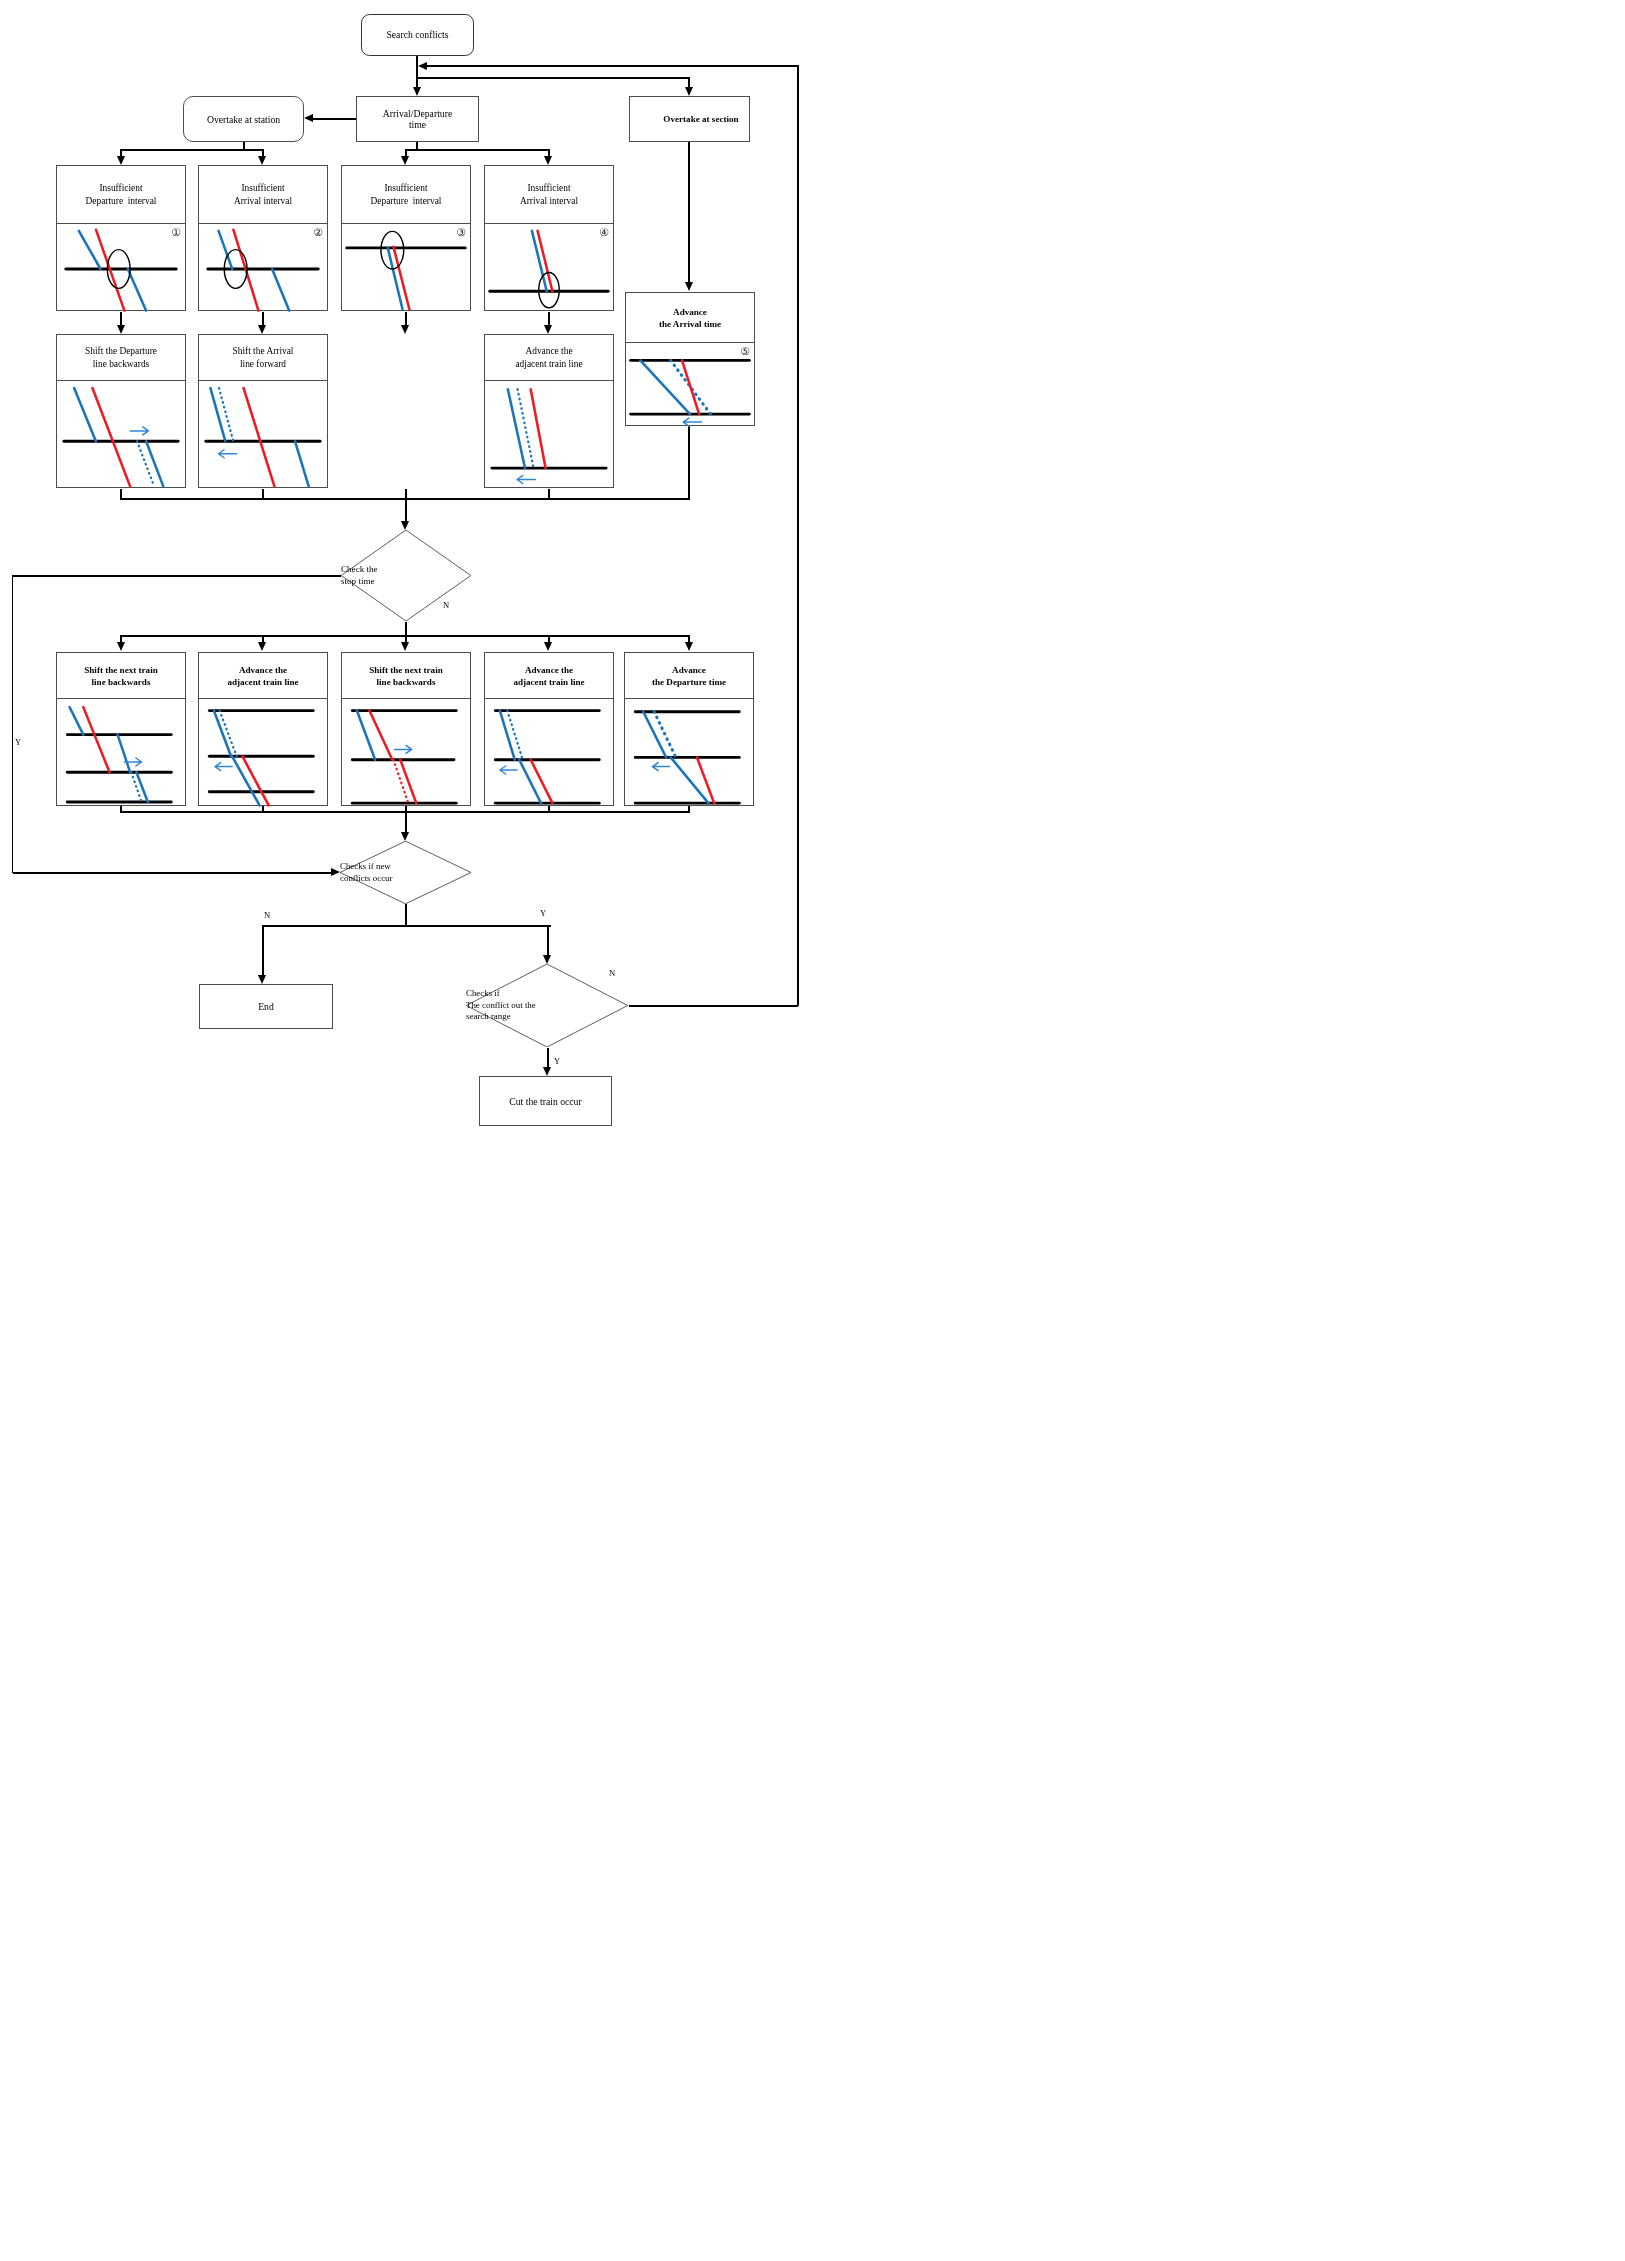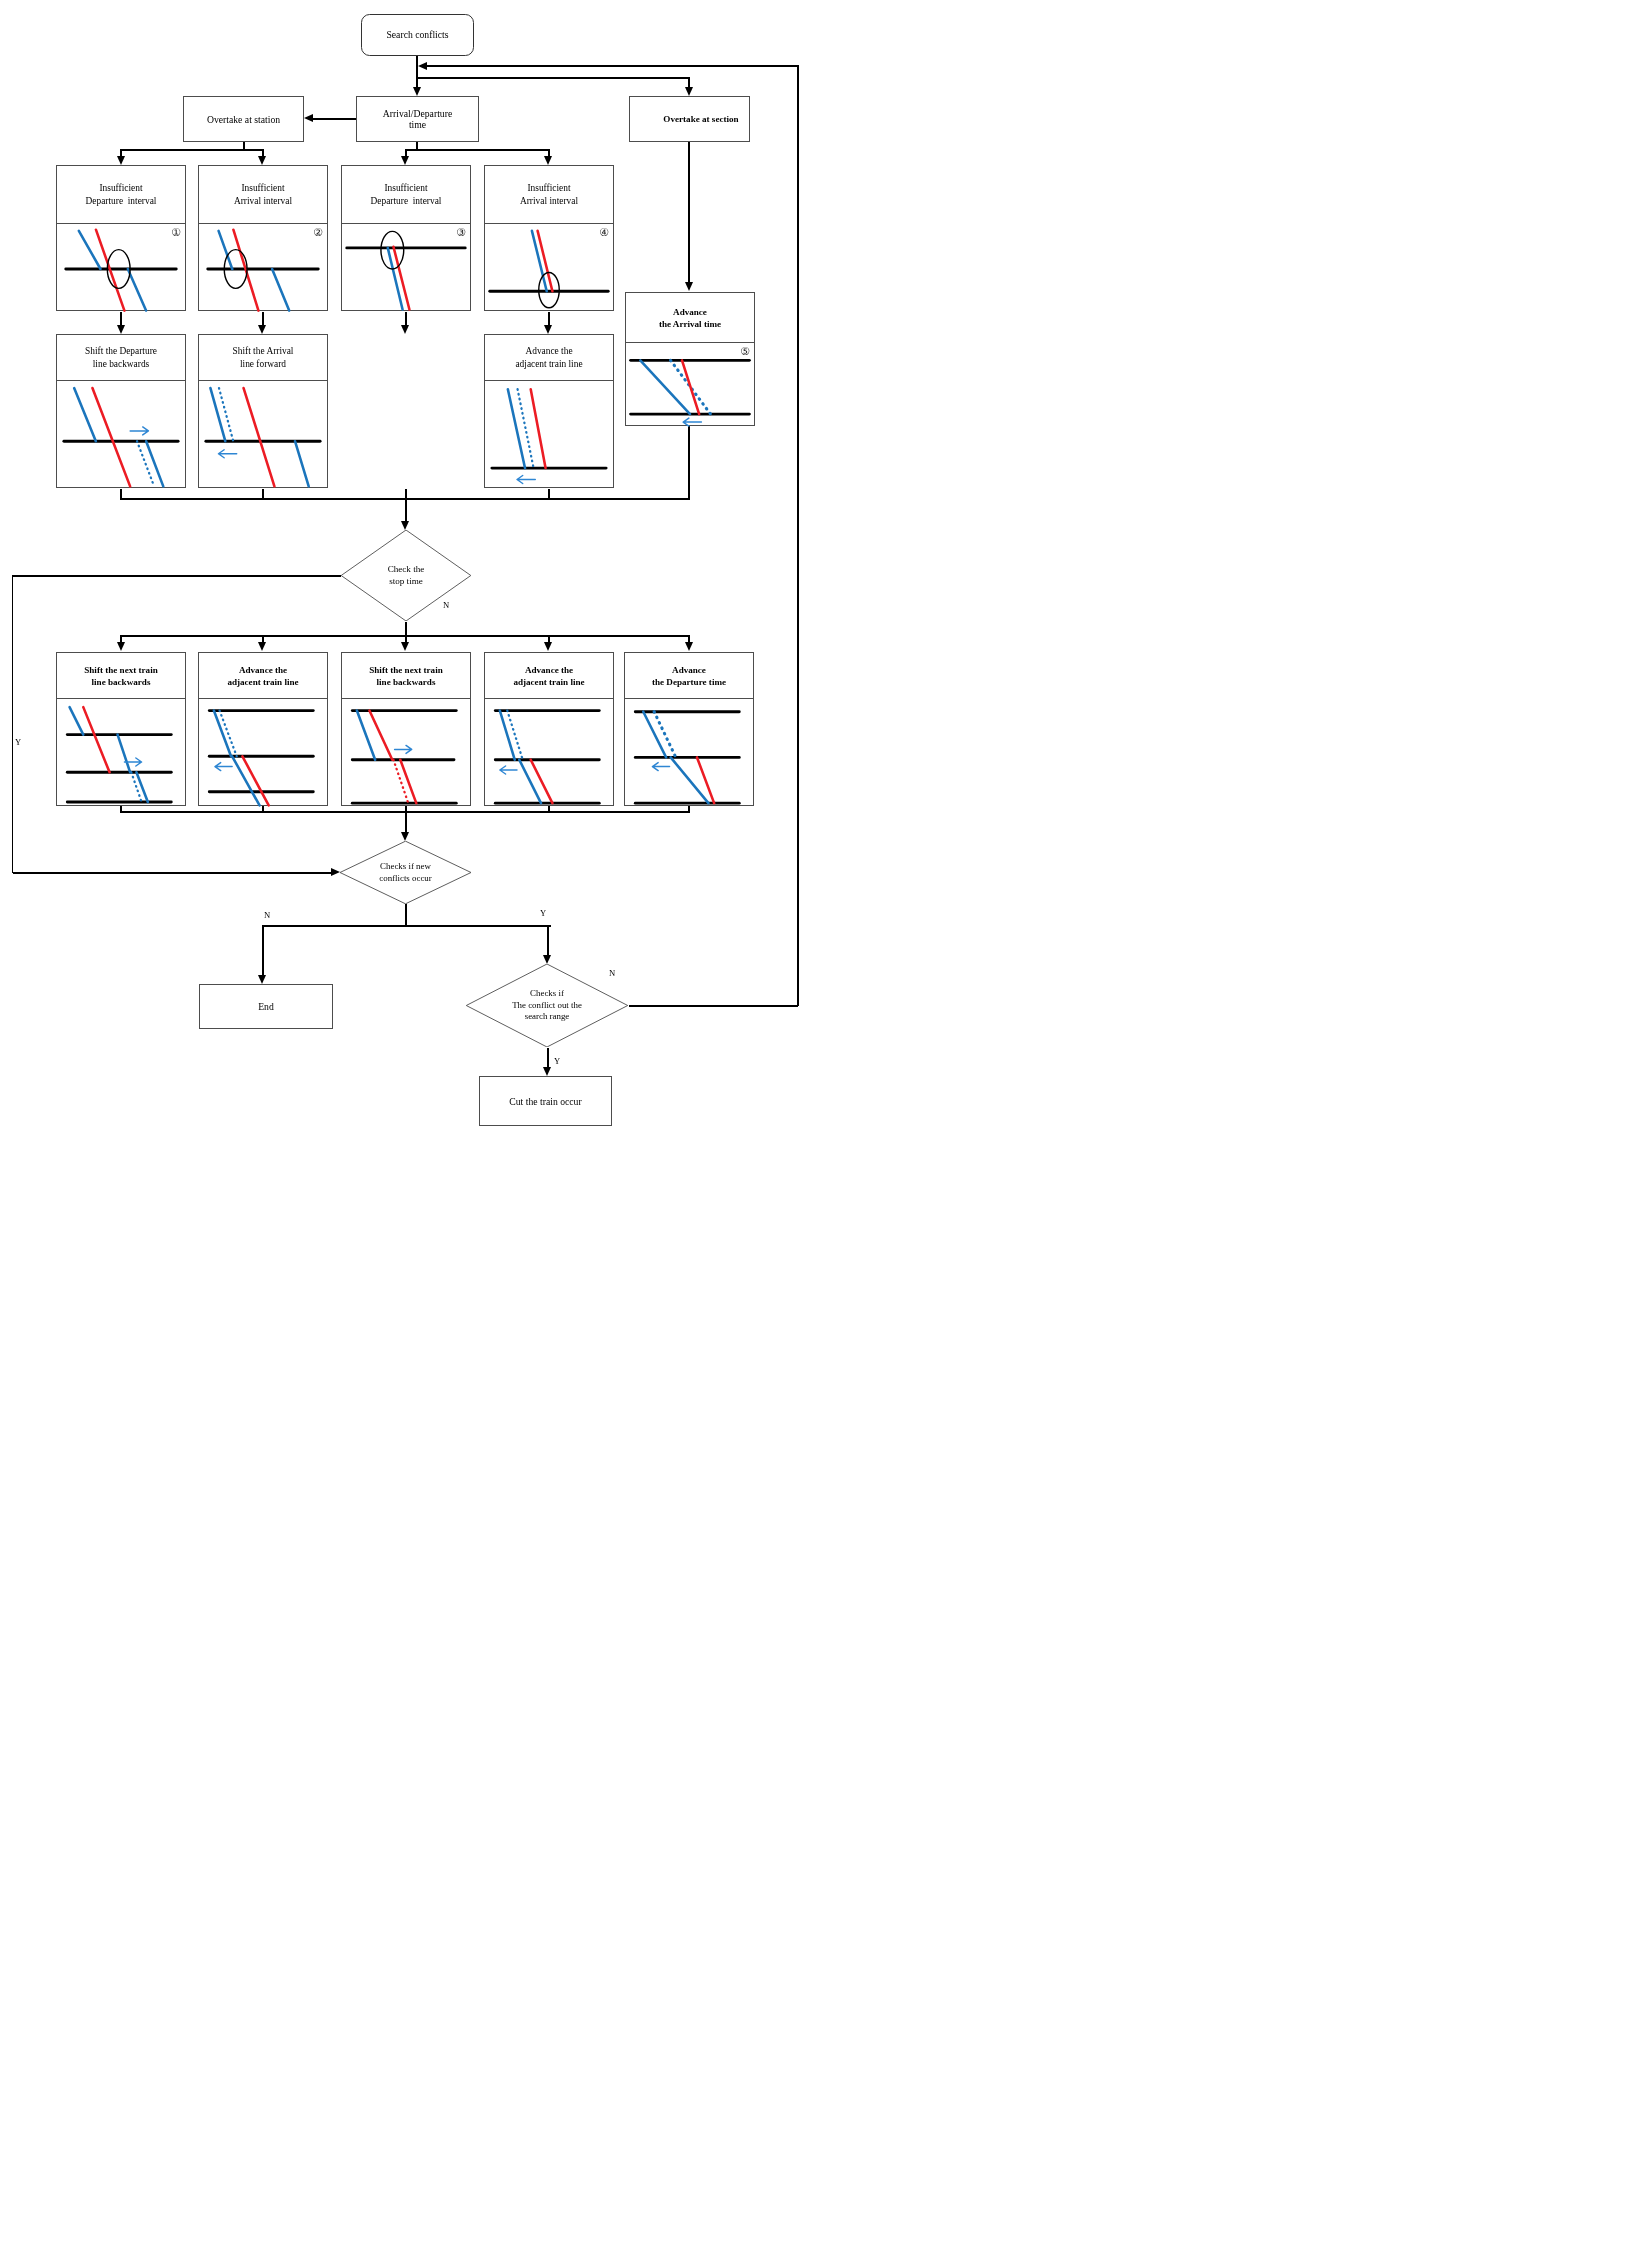--- a/index.html
+++ b/index.html
@@ -21,21 +21,21 @@
           border-bottom:0.9px solid #4d4d4d;font-size:9.4px;line-height:1.32;padding:1.1px 0.6px;}
   .btitle div{white-space:pre-wrap;}
   .bold .btitle{font-weight:bold;font-size:9.1px;}
   .diag{position:relative;flex:1;}
   .diag svg{position:absolute;left:0;top:0;}
   .num{position:absolute;top:1.7px;right:4px;font-size:11px;color:#222;}
 
   .dwrap{position:absolute;}
   .dwrap svg{position:absolute;left:0;top:0;}
   .dtext{position:absolute;left:0;top:0;right:0;bottom:0;display:flex;flex-direction:column;
-         align-items:center;justify-content:center;text-align:center;font-size:9.1px;line-height:1.3;}
+         align-items:flex-start;justify-content:center;text-align:center;font-size:9.1px;line-height:1.3;}
   .lbl{position:absolute;font-size:8.6px;}
 
   
   .st{stroke:#000;stroke-width:5;stroke-linecap:round;}
   .b{stroke:#1b75bc;stroke-width:4.5;stroke-linecap:round;fill:none;}
   .r{stroke:#ec1c24;stroke-width:4.5;stroke-linecap:round;fill:none;}
   .bd{stroke:#1b75bc;stroke-width:4;stroke-linecap:round;stroke-dasharray:1 7.5;fill:none;}
   .bdt{stroke:#1b75bc;stroke-width:5.5;stroke-linecap:round;stroke-dasharray:1 9.5;fill:none;}
   .rd{stroke:#ec1c24;stroke-width:4;stroke-linecap:round;stroke-dasharray:1 7.5;fill:none;}
   .ba{stroke:#2e86d3;stroke-width:2.5;fill:none;stroke-linecap:round;stroke-linejoin:round;}
@@ -128,21 +128,21 @@
 
   <div class="ln" style="left:12.6px;top:575px;width:328px;height:1.7px;"></div>
   <div class="ln" style="left:11.7px;top:575px;width:1.7px;height:298px;"></div>
   <div class="ln" style="left:12.6px;top:872px;width:319px;height:1.7px;"></div>
   <div class="ar" style="left:331px;top:868px;"></div>
 
   <div class="box rounded" style="left:361px;top:13.7px;width:113px;height:42px;">
     <span>Search conflicts</span>
   </div>
 
-  <div class="box" style="left:183px;top:96px;width:121px;height:46px;">
+  <div class="box" style="left:183px;top:96px;width:121px;height:46px;border-radius:10px;">
     <span>Overtake at station</span>
   </div>
 
   <div class="box" style="left:356px;top:96px;width:123px;height:46px;">
     <span>
       <span>Arrival/Departure</span><br>
       <span>time</span>
     </span>
   </div>
 

